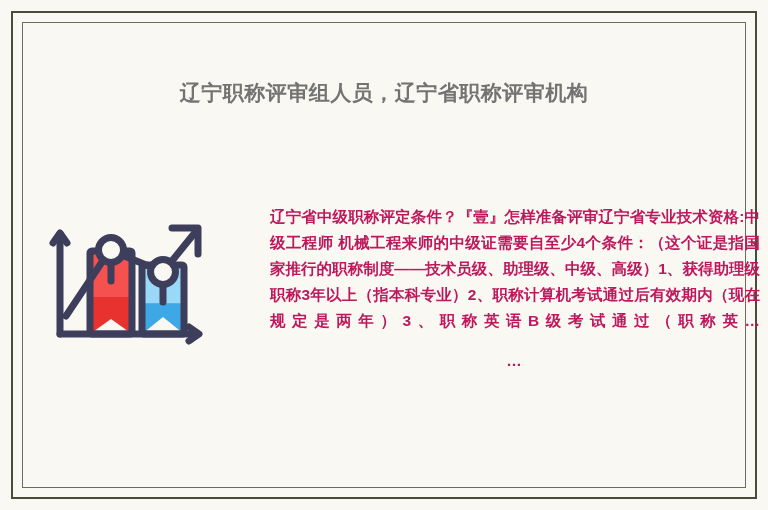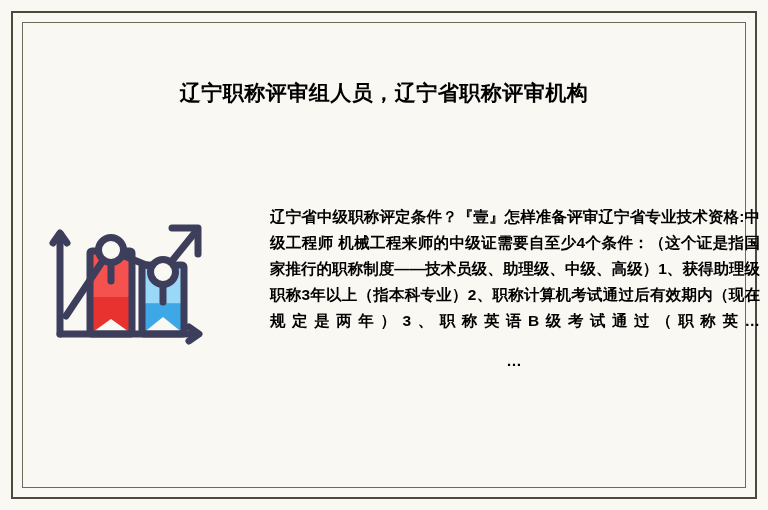--- a/index.html
+++ b/index.html
@@ -46,21 +46,21 @@
 
   
   #title {
     position: absolute;
     left: 40px;
     top: 78px;
     width: 688px;
     text-align: center;
     font-size: 21px;
     font-weight: bold;
-    color: #000000;
+    color: #737373;
     letter-spacing: 0.5px;
     line-height: 30px;
     white-space: nowrap;
   }
 
   
   #illustration {
     position: absolute;
     left: 46px;
     top: 203px;
@@ -74,21 +74,21 @@
   }
 
   
   #body-text {
     position: absolute;
     left: 270px;
     top: 204px;
     width: 490px;
     font-size: 15.5px;
     font-weight: bold;
-    color: #000000;
+    color: #be185d;
     line-height: 26px;
     text-align: justify;
     text-justify: inter-character;
     letter-spacing: 0px;
   }
   #body-text .para {
     margin: 0;
     text-align: justify;
     text-align-last: justify;
   }

